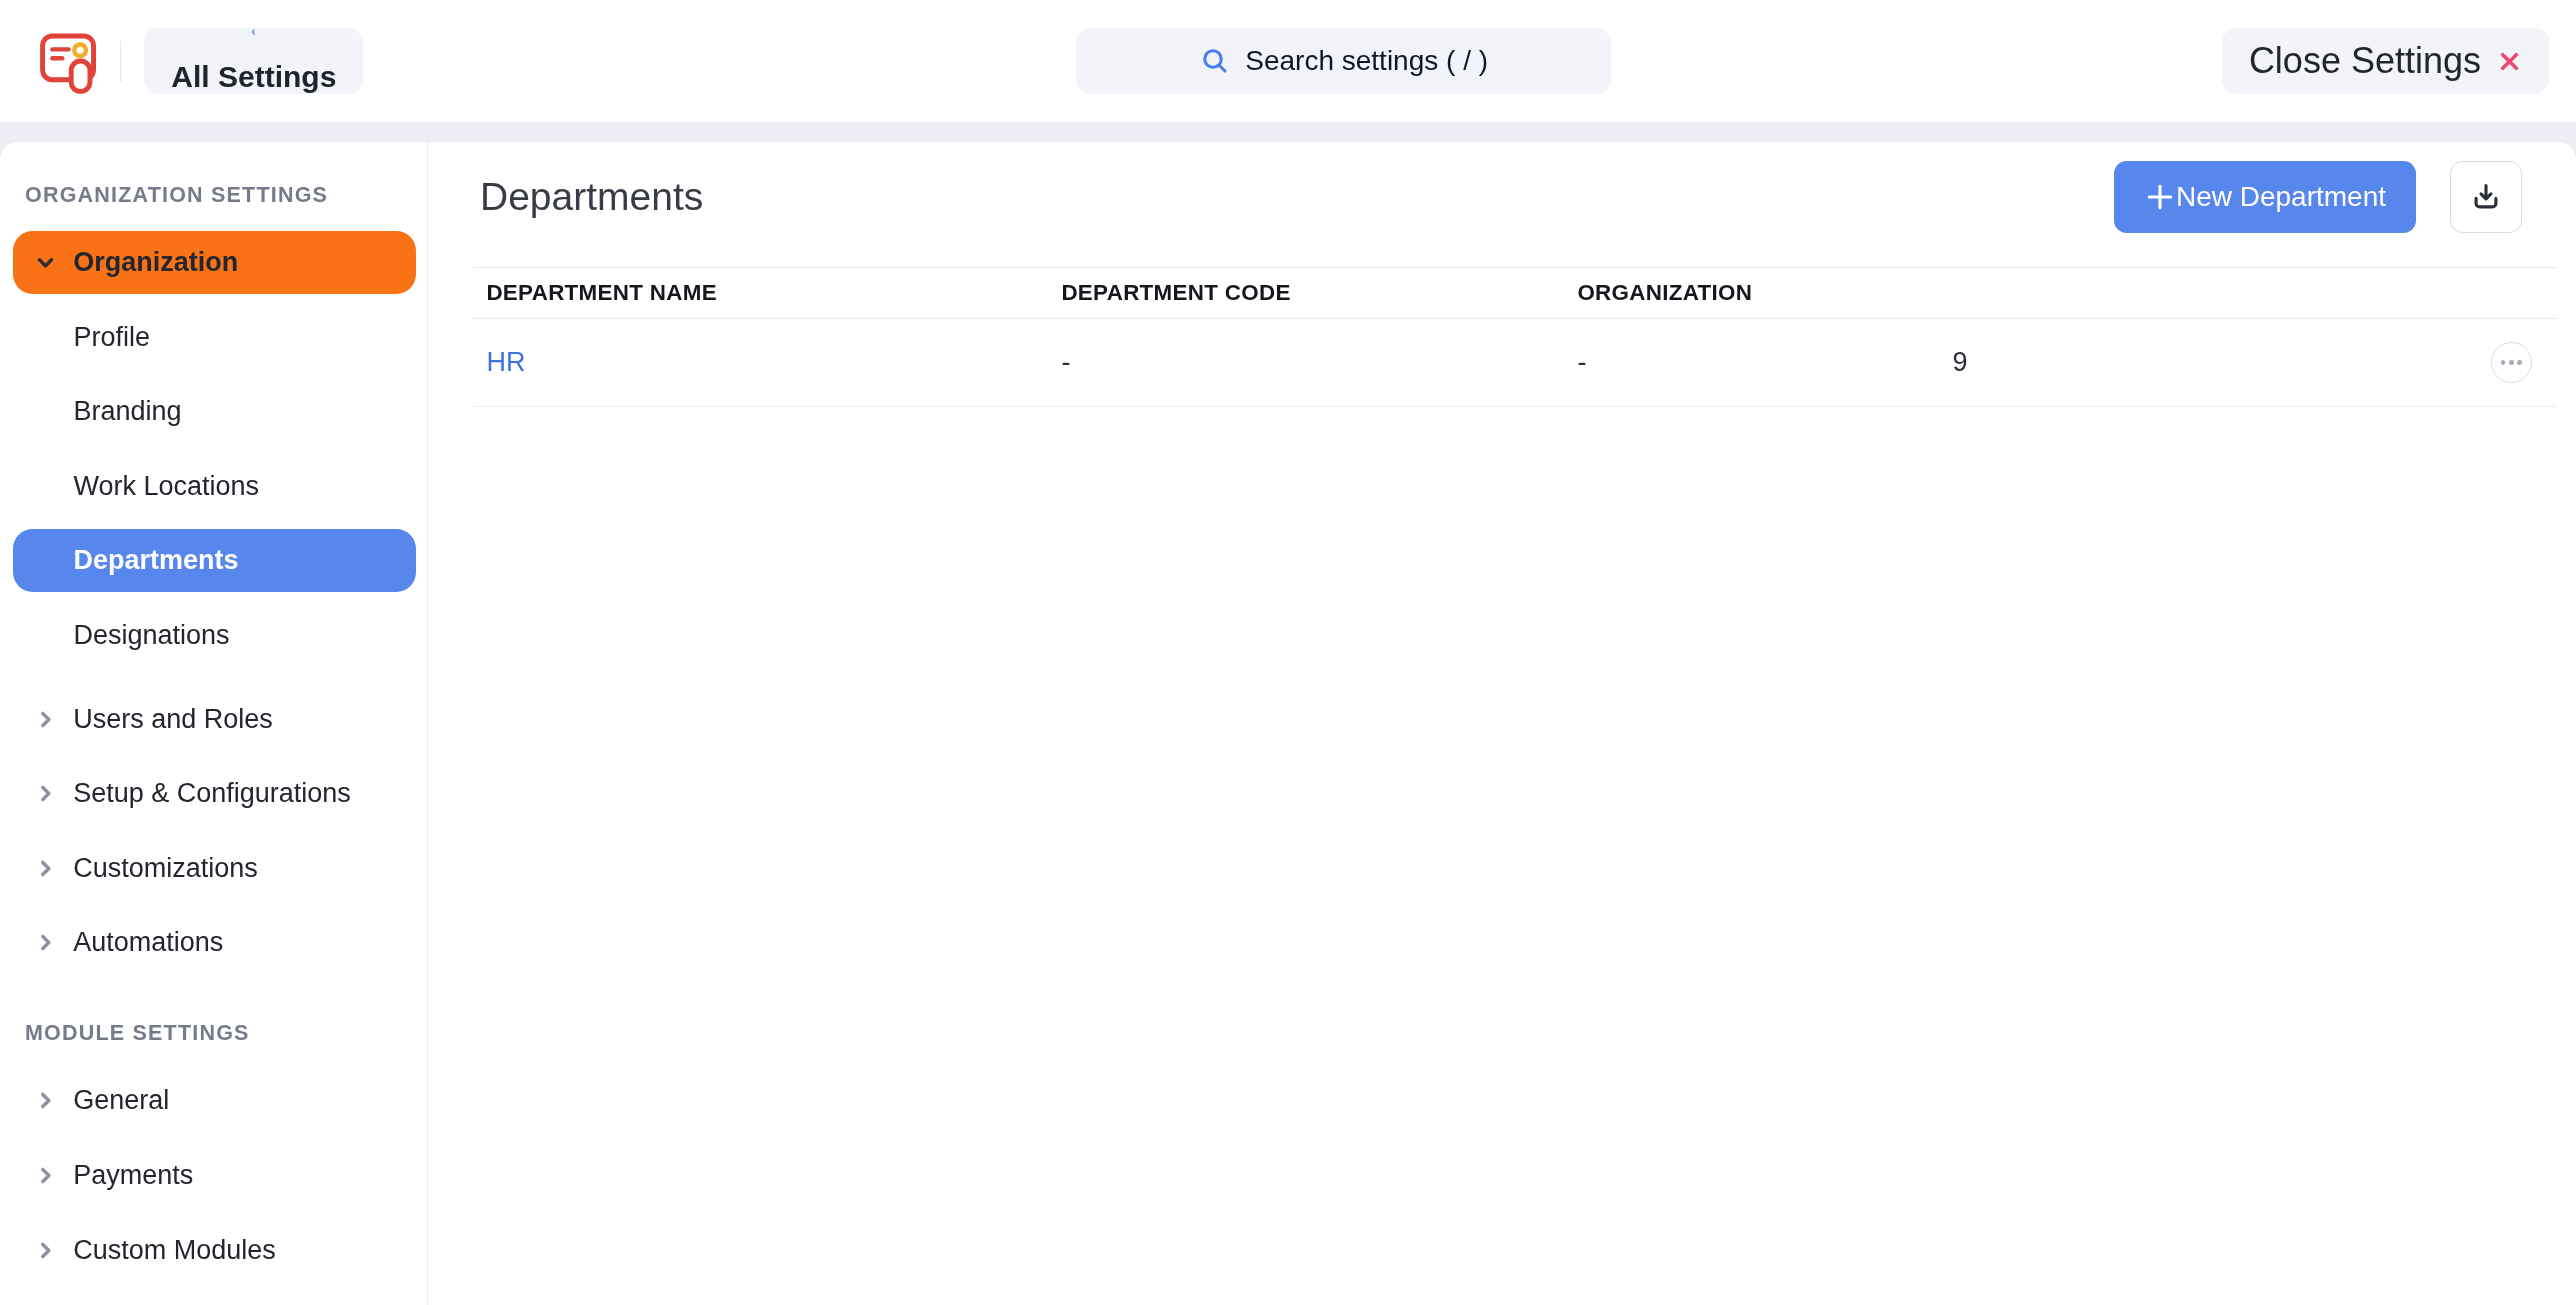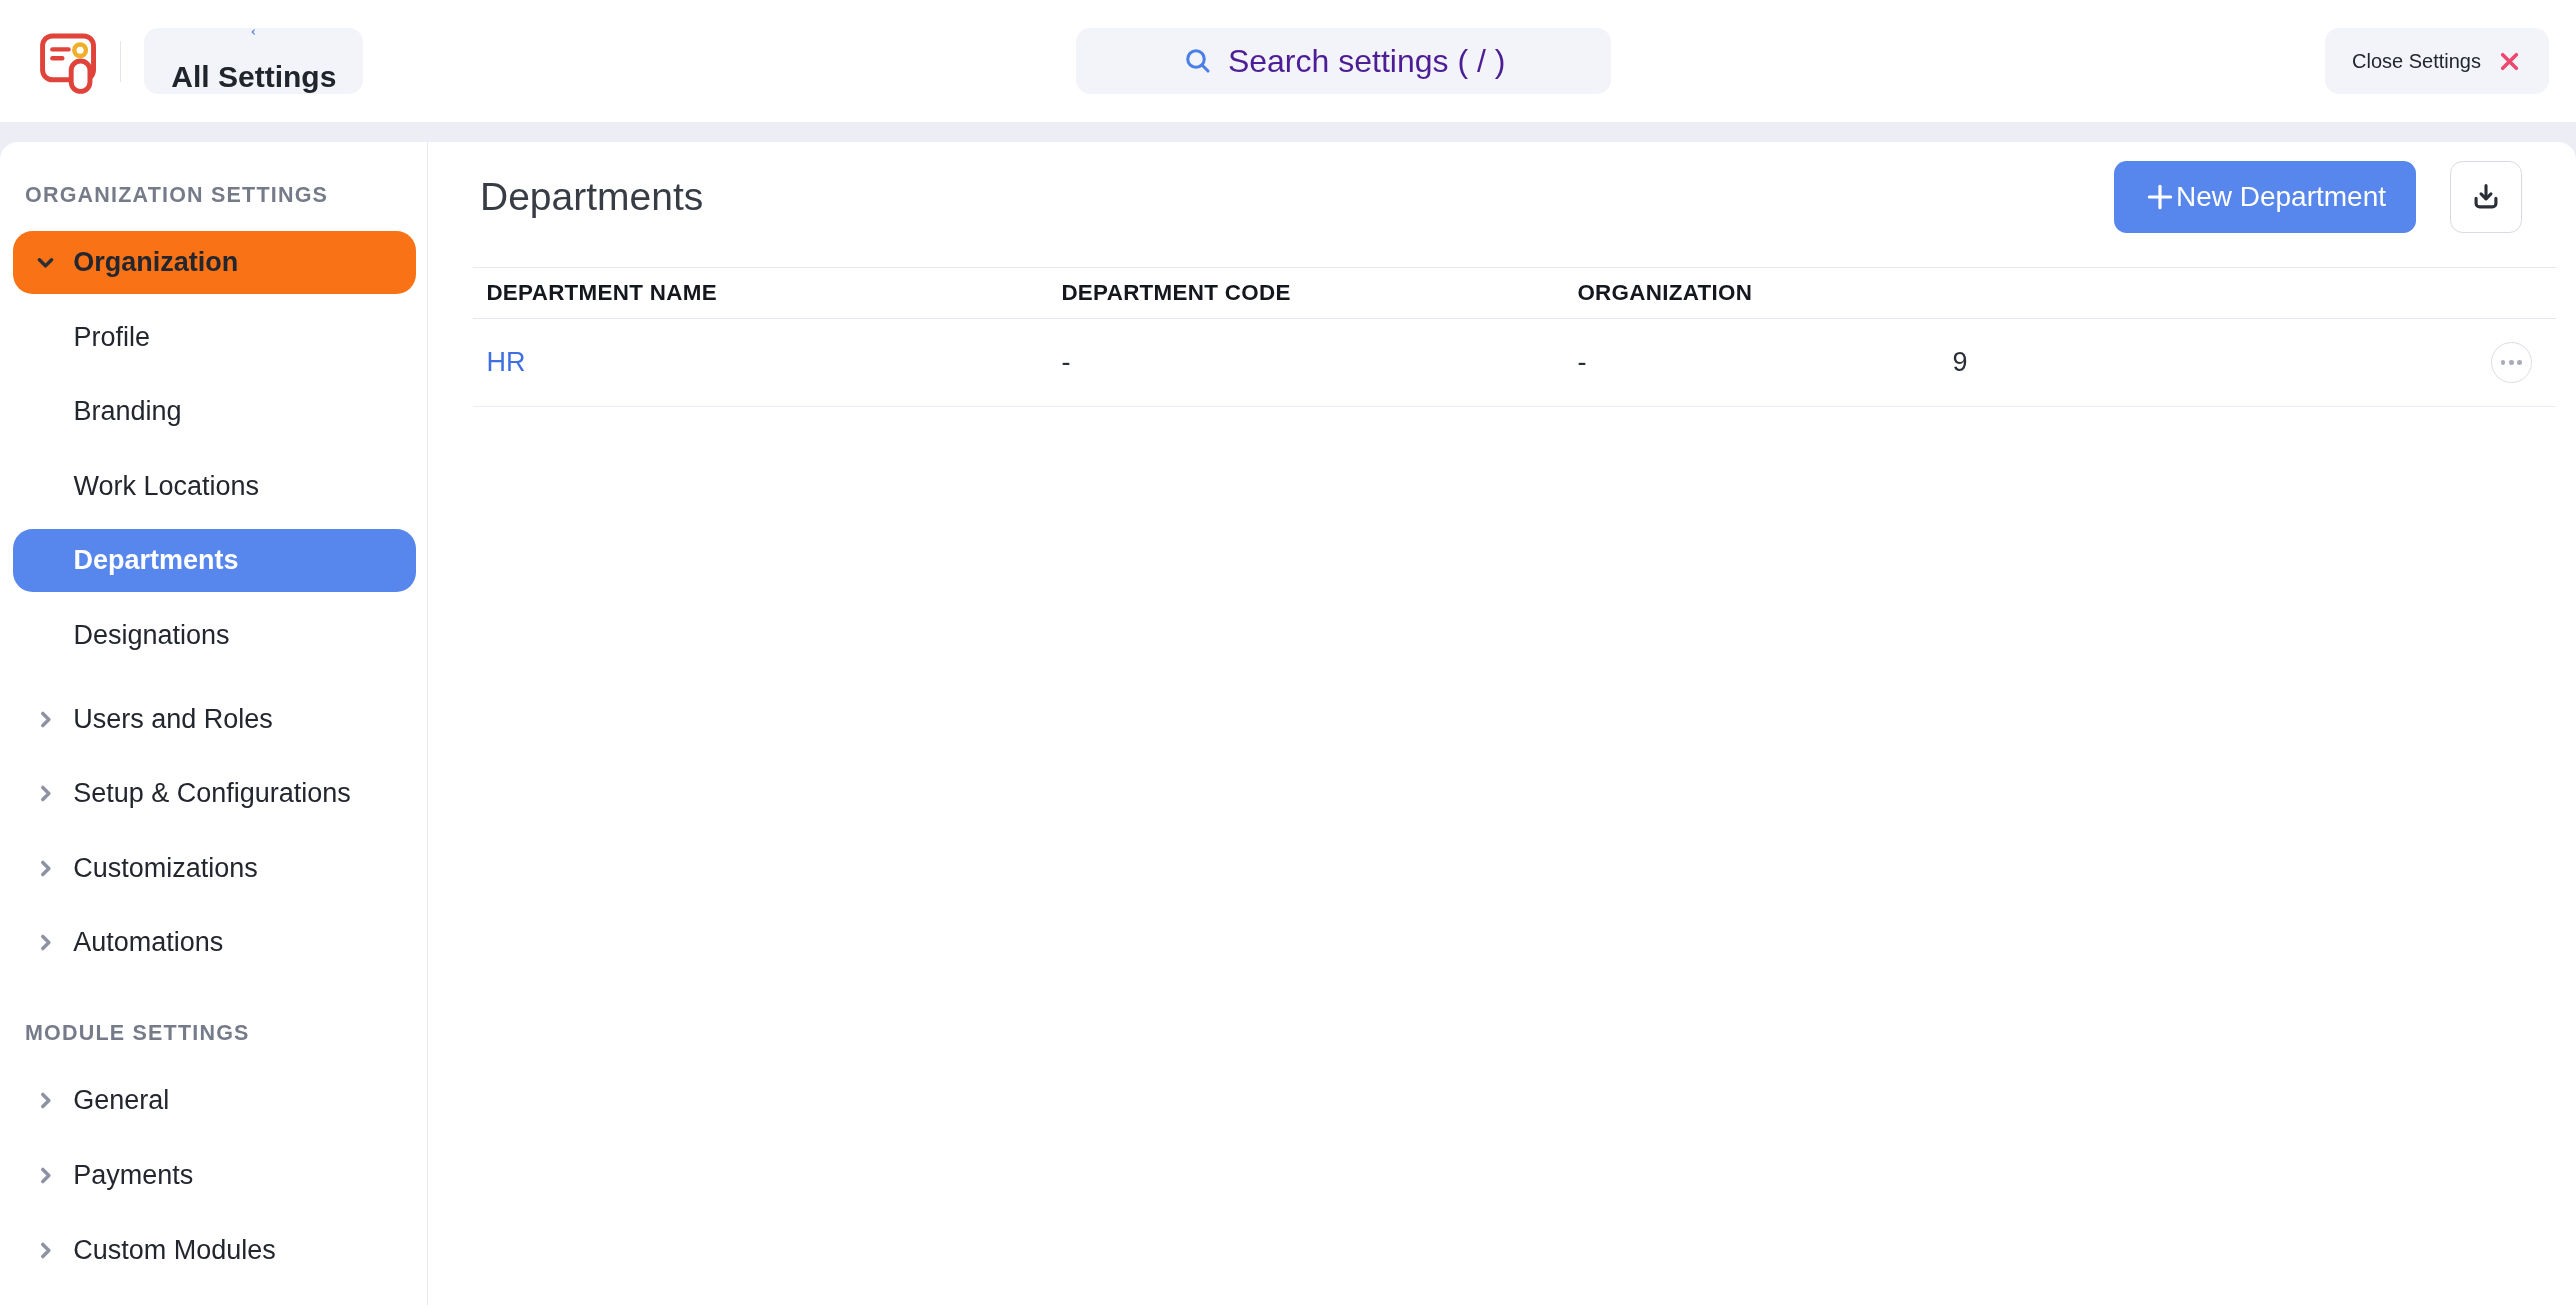--- a/index.html
+++ b/index.html
@@ -29,23 +29,23 @@
     height:66px; padding:0 27px;
     cursor:pointer;
     font-family:"Liberation Sans", sans-serif;
   }
   .all-settings-btn { gap:24px;flex-direction:column; }
   .all-settings-btn .label { font-size:30px; font-weight:700; color:#20242C; }
   .search-btn {
     position:absolute; left:1076px; top:28px;
     width:535px; justify-content:center; gap:14.3px;
   }
-  .search-btn .label { font-size:32px; color:#4c1d95; }
+  .search-btn .label { font-size:28px; color:#0f172a; }
   .close-btn { position:absolute; right:27px; top:28px; gap:16px; }
-  .close-btn .label { font-size:20px; color:#23262E; }
+  .close-btn .label { font-size:36px; color:#23262E; }
 
   
   .main-card {
     margin-top:20px;
     height:1173px;
     background:#FFFFFF;
     border-radius:18px 18px 0 0;
     display:flex;
     overflow:hidden;
   }

